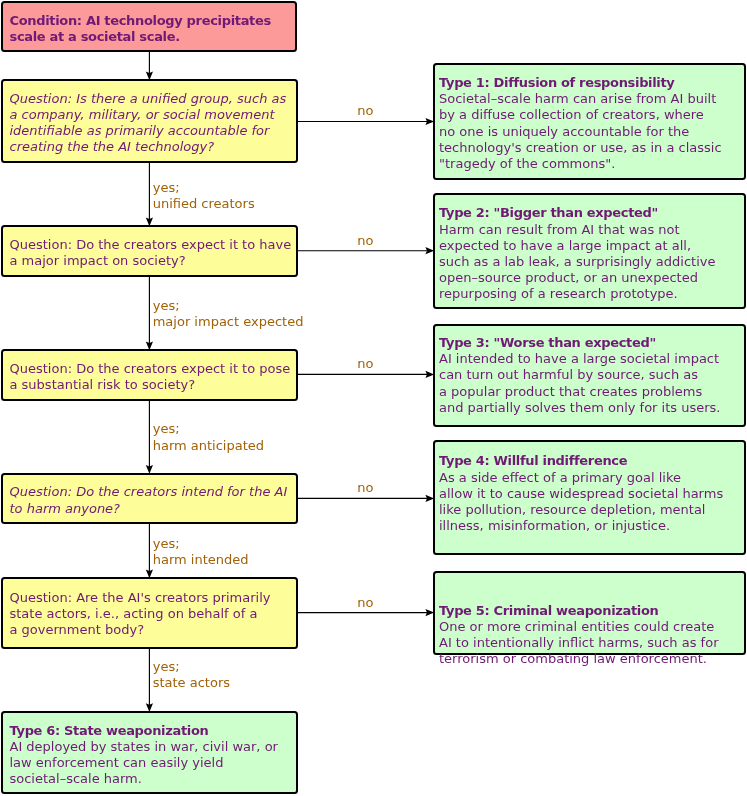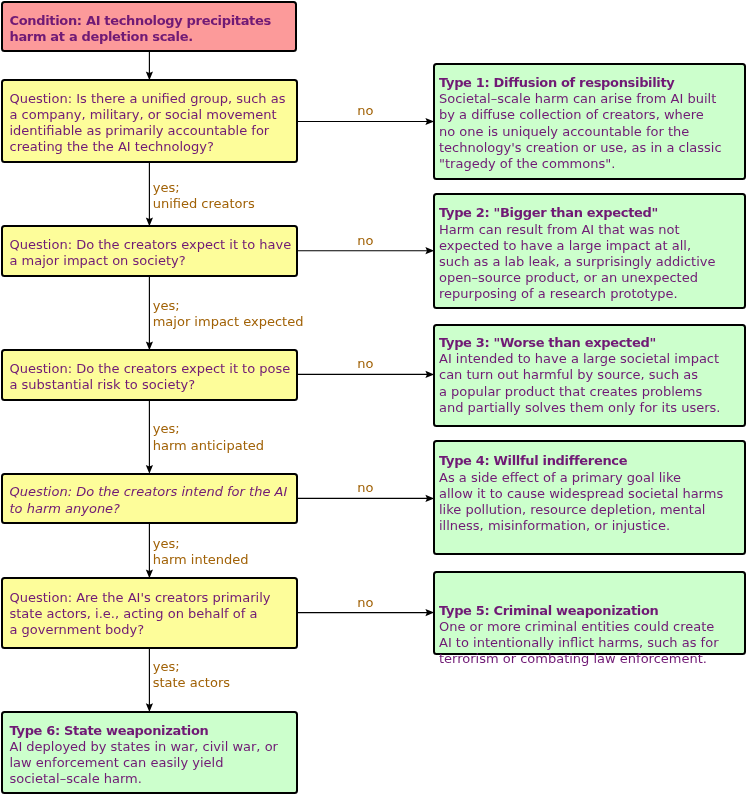--- a/index.html
+++ b/index.html
@@ -42,25 +42,25 @@
       <line x1="298" y1="374.4" x2="427.79999999999995" y2="374.4" stroke="#000" stroke-width="1.15"></line>
       <path d="M 434.2 374.4 L 425.4 370.79999999999995 L 427 374.4 L 425.4 378 Z" fill="#000" stroke="none"></path>
       <line x1="298" y1="498.4" x2="427.79999999999995" y2="498.4" stroke="#000" stroke-width="1.15"></line>
       <path d="M 434.2 498.4 L 425.4 494.79999999999995 L 427 498.4 L 425.4 502 Z" fill="#000" stroke="none"></path>
       <line x1="298" y1="612.6" x2="427.79999999999995" y2="612.6" stroke="#000" stroke-width="1.15"></line>
       <path d="M 434.2 612.6 L 425.4 609 L 427 612.6 L 425.4 616.2 Z" fill="#000" stroke="none"></path>
     </svg>
 <div class="node cond" style="left: 1px; top: 1px; width: 296px; height: 51px;">
       <div class="node-text" style="top: 9.9px; left: 6.5px;">
         <span class="ln bold">Condition: AI technology precipitates</span>
-        <span class="ln bold">harm at a depletion scale.</span>
+        <span class="ln bold">scale at a societal scale.</span>
       </div>
     </div>
     <div class="node ques" style="left: 1px; top: 79px; width: 297px; height: 84px;">
-      <div class="node-text" style="top: 9.7px; left: 6.5px;">
+      <div class="node-text" style="top: 9.7px; left: 6.5px; font-style: italic;">
         <span class="ln">Question: Is there a unified group, such as</span>
         <span class="ln">a company, military, or social movement</span>
         <span class="ln">identifiable as primarily accountable for</span>
         <span class="ln">creating the the AI technology?</span>
       </div>
     </div>
     <div class="node ques" style="left: 1px; top: 225px; width: 297px; height: 52px;">
       <div class="node-text" style="top: 9.9px; left: 6.5px;">
         <span class="ln">Question: Do the creators expect it to have</span>
         <span class="ln">a major impact on society?</span>

